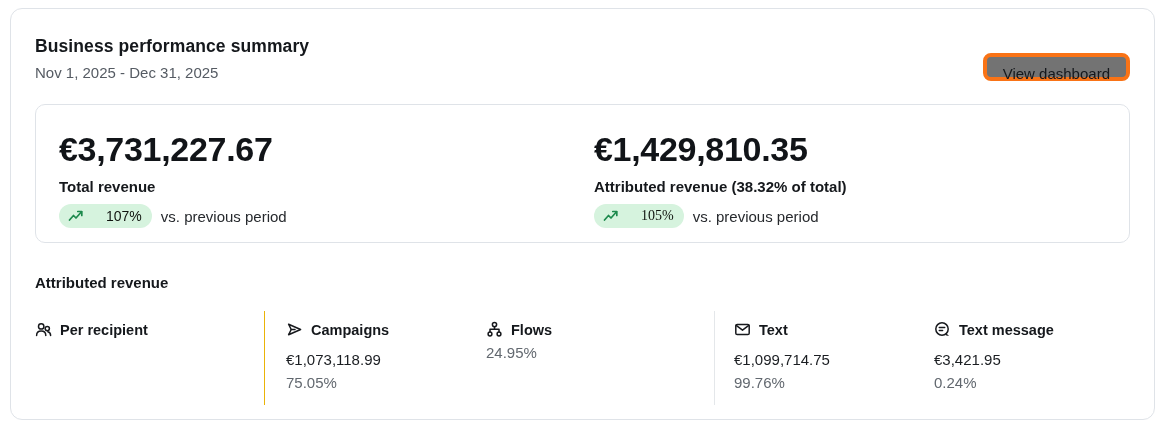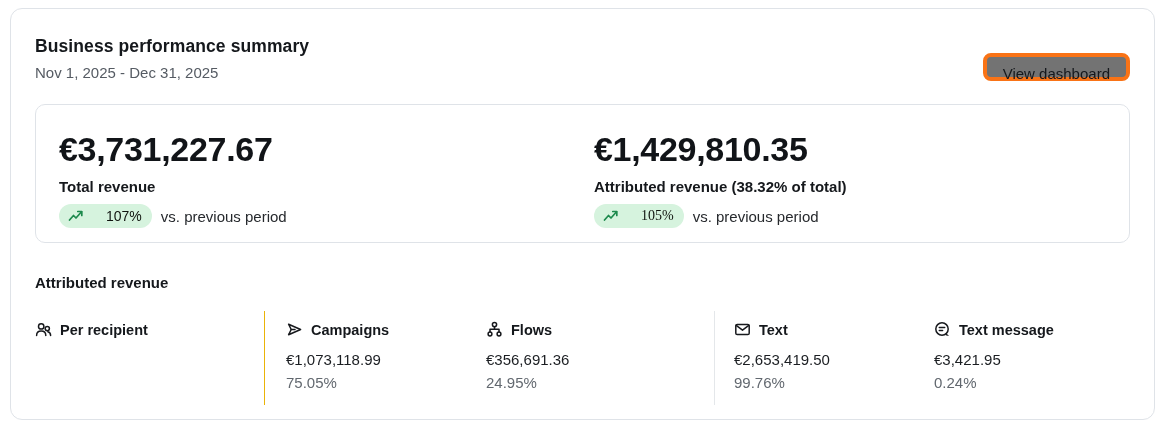--- a/index.html
+++ b/index.html
@@ -206,33 +206,32 @@
     <div class="attr-col c3">
       <div class="attr-label-row">
         <svg width="17" height="17" viewBox="0 0 17 17">
           <circle class="icon-stroke" cx="8.5" cy="3.6" r="2.1"></circle>
           <circle class="icon-stroke" cx="4" cy="13" r="1.9"></circle>
           <circle class="icon-stroke" cx="13" cy="13" r="1.9"></circle>
           <path class="icon-stroke" d="M8.5 5.7 V8.2 M4 8.2 H13 M4 8.2 V11.1 M13 8.2 V11.1"></path>
         </svg>
         <span>Flows</span>
       </div>
-      <div class="attr-value">€356,691.36</div>
       <div class="attr-percent">24.95%</div>
     </div>
 
     <div class="attr-col c4">
       <div class="attr-label-row">
         <svg width="17" height="17" viewBox="0 0 17 17">
           <rect class="icon-stroke" x="1.8" y="3.4" width="13.4" height="10.2" rx="1.4"></rect>
           <path class="icon-stroke" d="M2.2 4.4 L8.5 9.2 L14.8 4.4"></path>
         </svg>
         <span>Text</span>
       </div>
-      <div class="attr-value">€2,653,419.50</div>
+      <div class="attr-value">€1,099,714.75</div>
       <div class="attr-percent">99.76%</div>
     </div>
 
     <div class="attr-col c5">
       <div class="attr-label-row">
         <svg width="17" height="17" viewBox="0 0 17 17">
           <circle class="icon-stroke" cx="8" cy="8" r="6.2"></circle>
           <path class="icon-stroke" d="M5.3 6.6 H10.7 M5.3 9.4 H8.6"></path>
           <path d="M12.6 12.3 c0.5 1.1 1.2 1.8 2.4 2.1 c-1.2 0.5-2.5 0.3-3.6-0.3 Z" fill="#17191d"></path>
         </svg>

